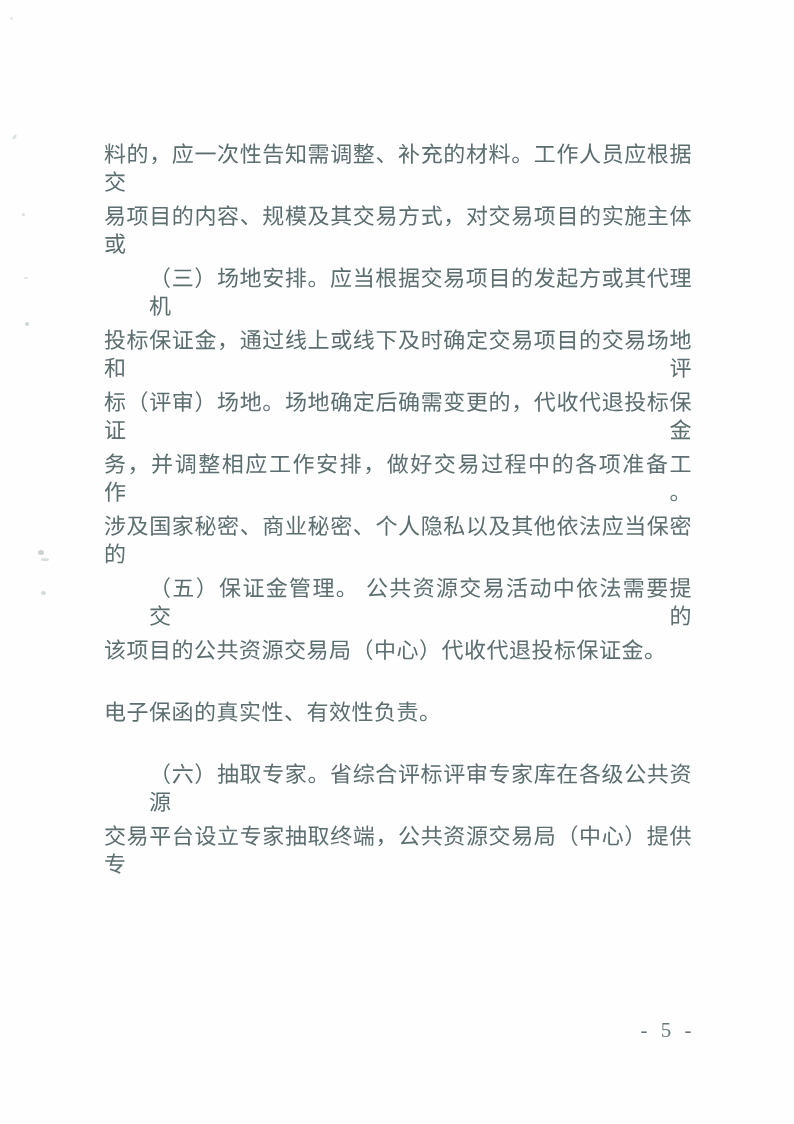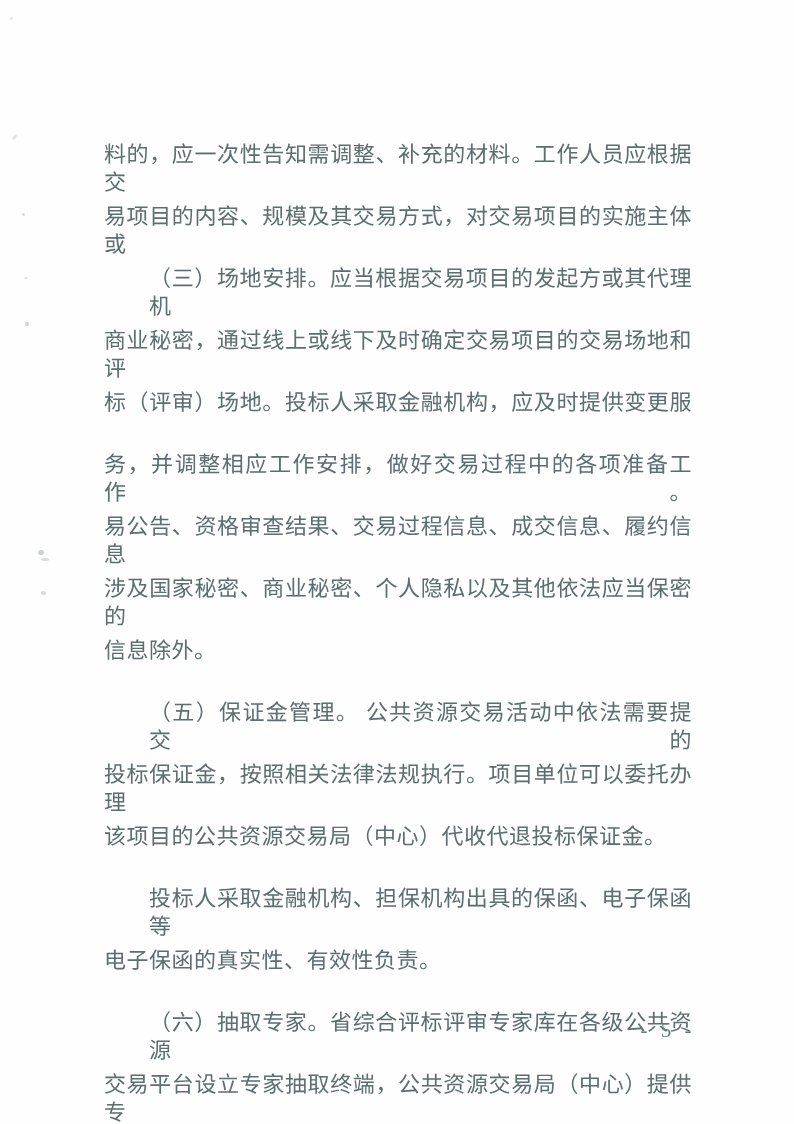--- a/index.html
+++ b/index.html
@@ -81,36 +81,32 @@
   <div class="speck s7"></div>
   <div class="speck s8"></div>
 
   <div class="text-block">
       <div class="paragraph">
         <div class="text-line fill">料的，应一次性告知需调整、补充的材料。工作人员应根据交</div>
         <div class="text-line fill">易项目的内容、规模及其交易方式，对交易项目的实施主体或</div>
       </div>
       <div class="paragraph">
         <div class="text-line fill indent">（三）场地安排。应当根据交易项目的发起方或其代理机</div>
-        <div class="text-line fill">商业秘密，通过线上或线下及时确定交易项目的交易场地和评</div>
-        <div class="text-line fill">标（评审）场地。投标人采取金融机构，应及时提供变更服</div>
+        <div class="text-line fill">投标保证金，通过线上或线下及时确定交易项目的交易场地和评</div>
+        <div class="text-line fill">标（评审）场地。场地确定后确需变更的，代收代退投标保证金</div>
         <div class="text-line fill">务，并调整相应工作安排，做好交易过程中的各项准备工作。</div>
       </div>
       <div class="paragraph">
-        <div class="text-line fill">易公告、资格审查结果、交易过程信息、成交信息、履约信息</div>
         <div class="text-line fill">涉及国家秘密、商业秘密、个人隐私以及其他依法应当保密的</div>
-        <div class="text-line">信息除外。</div>
       </div>
       <div class="paragraph">
         <div class="text-line fill indent">（五）保证金管理。 公共资源交易活动中依法需要提交的</div>
-        <div class="text-line fill">投标保证金，按照相关法律法规执行。项目单位可以委托办理</div>
         <div class="text-line">该项目的公共资源交易局（中心）代收代退投标保证金。</div>
       </div>
       <div class="paragraph">
-        <div class="text-line fill indent">投标人采取金融机构、担保机构出具的保函、电子保函等</div>
         <div class="text-line">电子保函的真实性、有效性负责。</div>
       </div>
       <div class="paragraph">
         <div class="text-line fill indent">（六）抽取专家。省综合评标评审专家库在各级公共资源</div>
         <div class="text-line fill">交易平台设立专家抽取终端，公共资源交易局（中心）提供专</div>
       </div>
     </div>
 
   <div class="page-number">- 5 -</div>
 </div>

